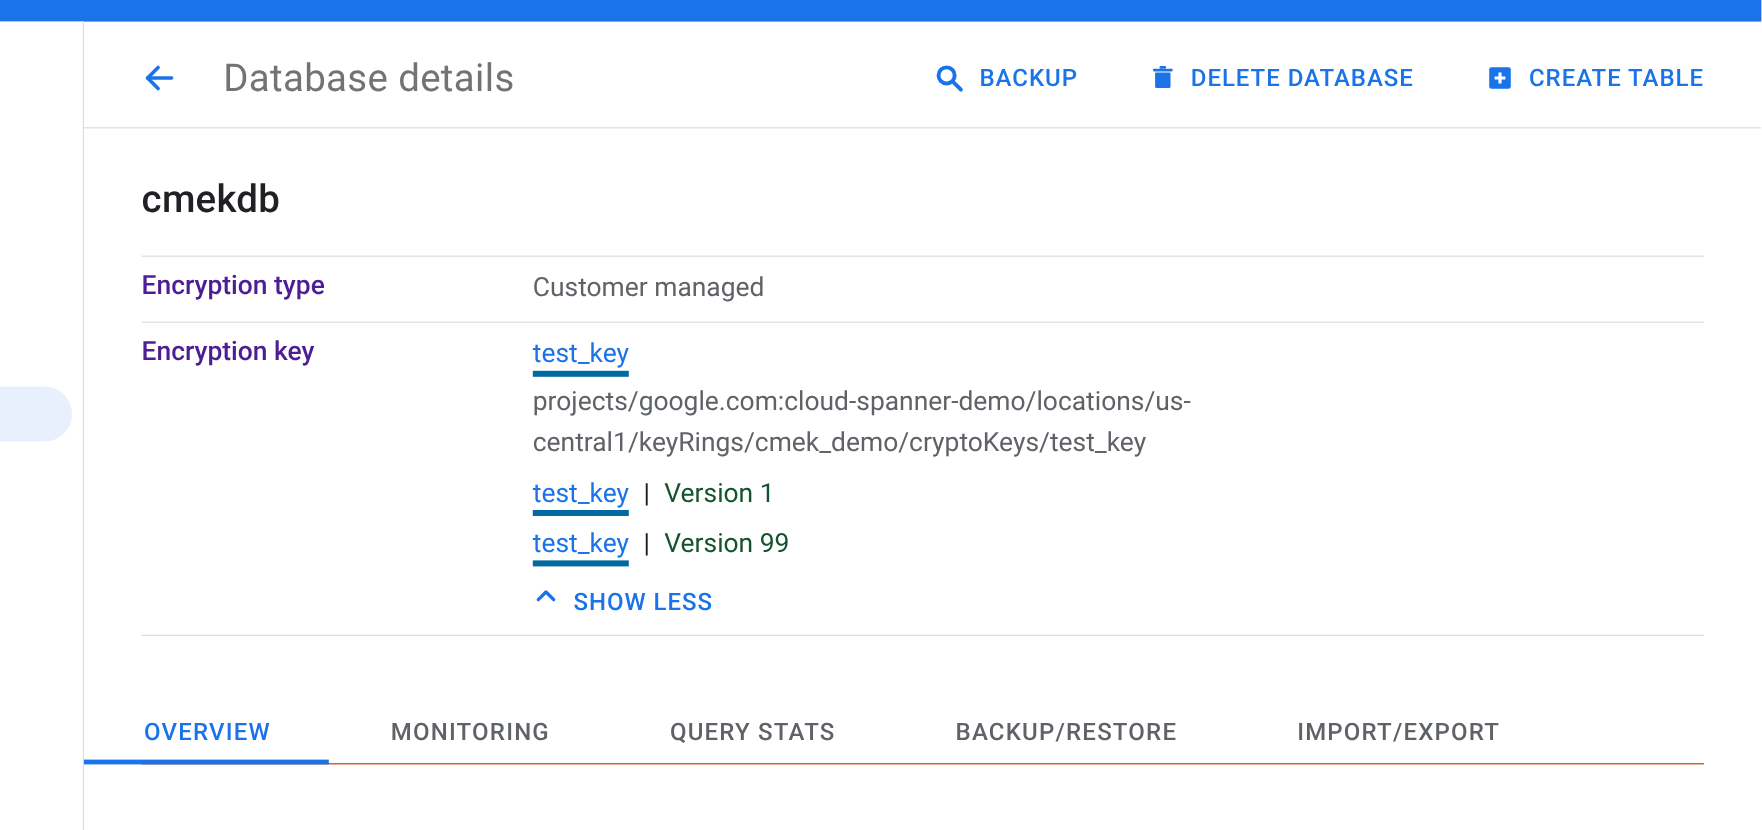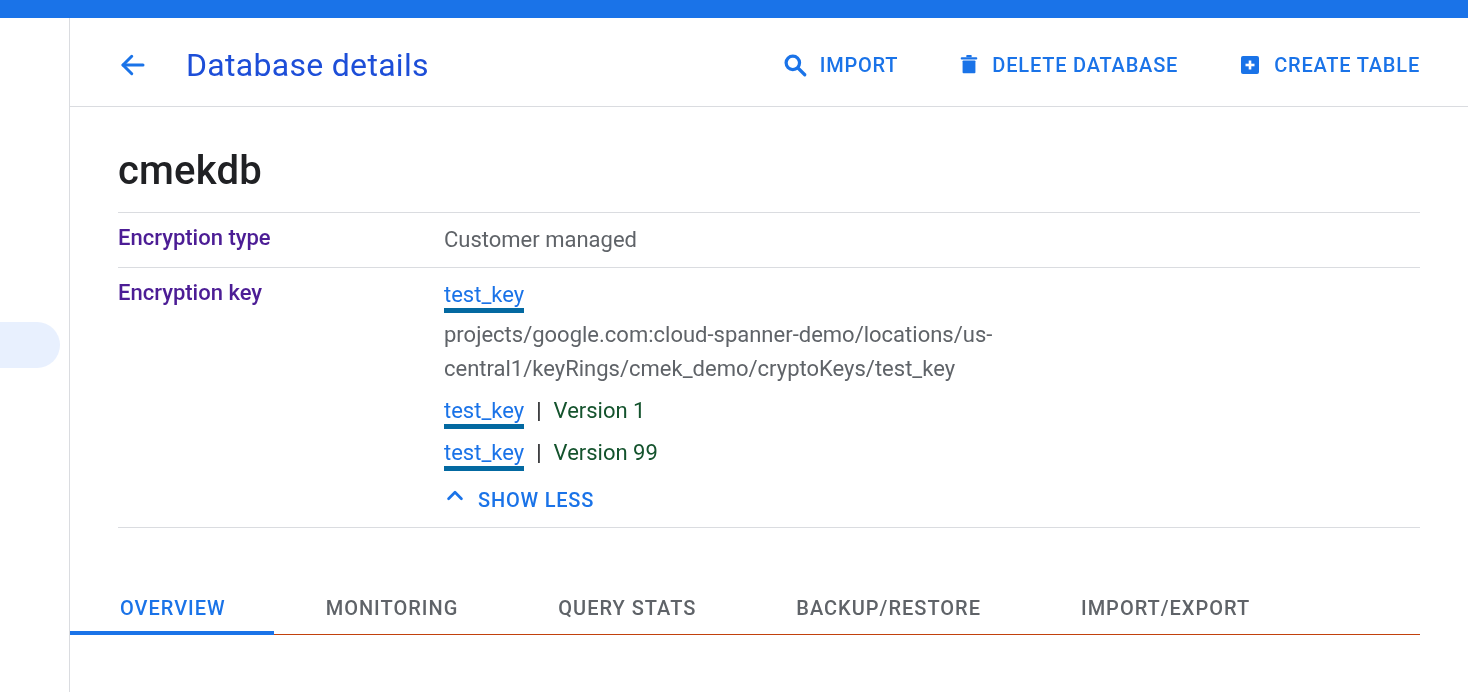--- a/index.html
+++ b/index.html
@@ -50,21 +50,21 @@
   }
   .back-arrow {
     color: #1a73e8;
     cursor: pointer;
     display: inline-flex;
   }
   .page-title {
     font-size: 32px;
     font-weight: 400;
     letter-spacing: 0.3px;
-    color: #1d4ed8;
+    color: #737373;
     margin-right: auto;
   }
   .actions {
     display: flex;
     gap: 60px;
     align-items: center;
   }
   .action-btn {
     display: inline-flex;
     align-items: center;
@@ -73,24 +73,24 @@
     font-size: 20px;
     font-weight: 500;
     letter-spacing: 0.8px;
     cursor: pointer;
   }
   .action-btn .icon svg { display: block; }
   .content {
     padding: 40px 48px 0 48px;
   }
   .db-name {
-    font-size: 40px;
+    font-size: 32px;
     font-weight: 500;
     letter-spacing: 0.2px;
-    padding-bottom: 18px;
+    padding-bottom: 28px;
     border-bottom: 1px solid #dadce0;
   }
   .detail-row {
     display: flex;
     border-bottom: 1px solid #dadce0;
     padding: 10px 0;
   }
   .detail-row:last-of-type { border-bottom: 1px solid #dadce0; }
   .detail-label {
     width: 326px;
@@ -179,21 +179,21 @@
       <span class="page-title">Database details</span>
 
       <div class="actions">
         <span class="action-btn">
           <span class="icon">
             <svg width="26" height="26" viewBox="0 0 24 24" fill="none" stroke="#1a73e8" stroke-width="3" stroke-linecap="round">
                 <circle cx="10" cy="10" r="6.2"></circle>
                 <line x1="15" y1="15" x2="21" y2="21"></line>
               </svg>
           </span>
-          <span>IMPORT</span>
+          <span>BACKUP</span>
         </span>
         <span class="action-btn">
           <span class="icon">
             <svg width="22" height="26" viewBox="0 0 24 24" fill="#1a73e8">
                 <rect x="5" y="7" width="14" height="14" rx="1"></rect>
                 <rect x="3" y="3.5" width="18" height="2.5" rx="1"></rect>
                 <rect x="9" y="1" width="6" height="2.5" rx="1"></rect>
               </svg>
           </span>
           <span>DELETE DATABASE</span>

